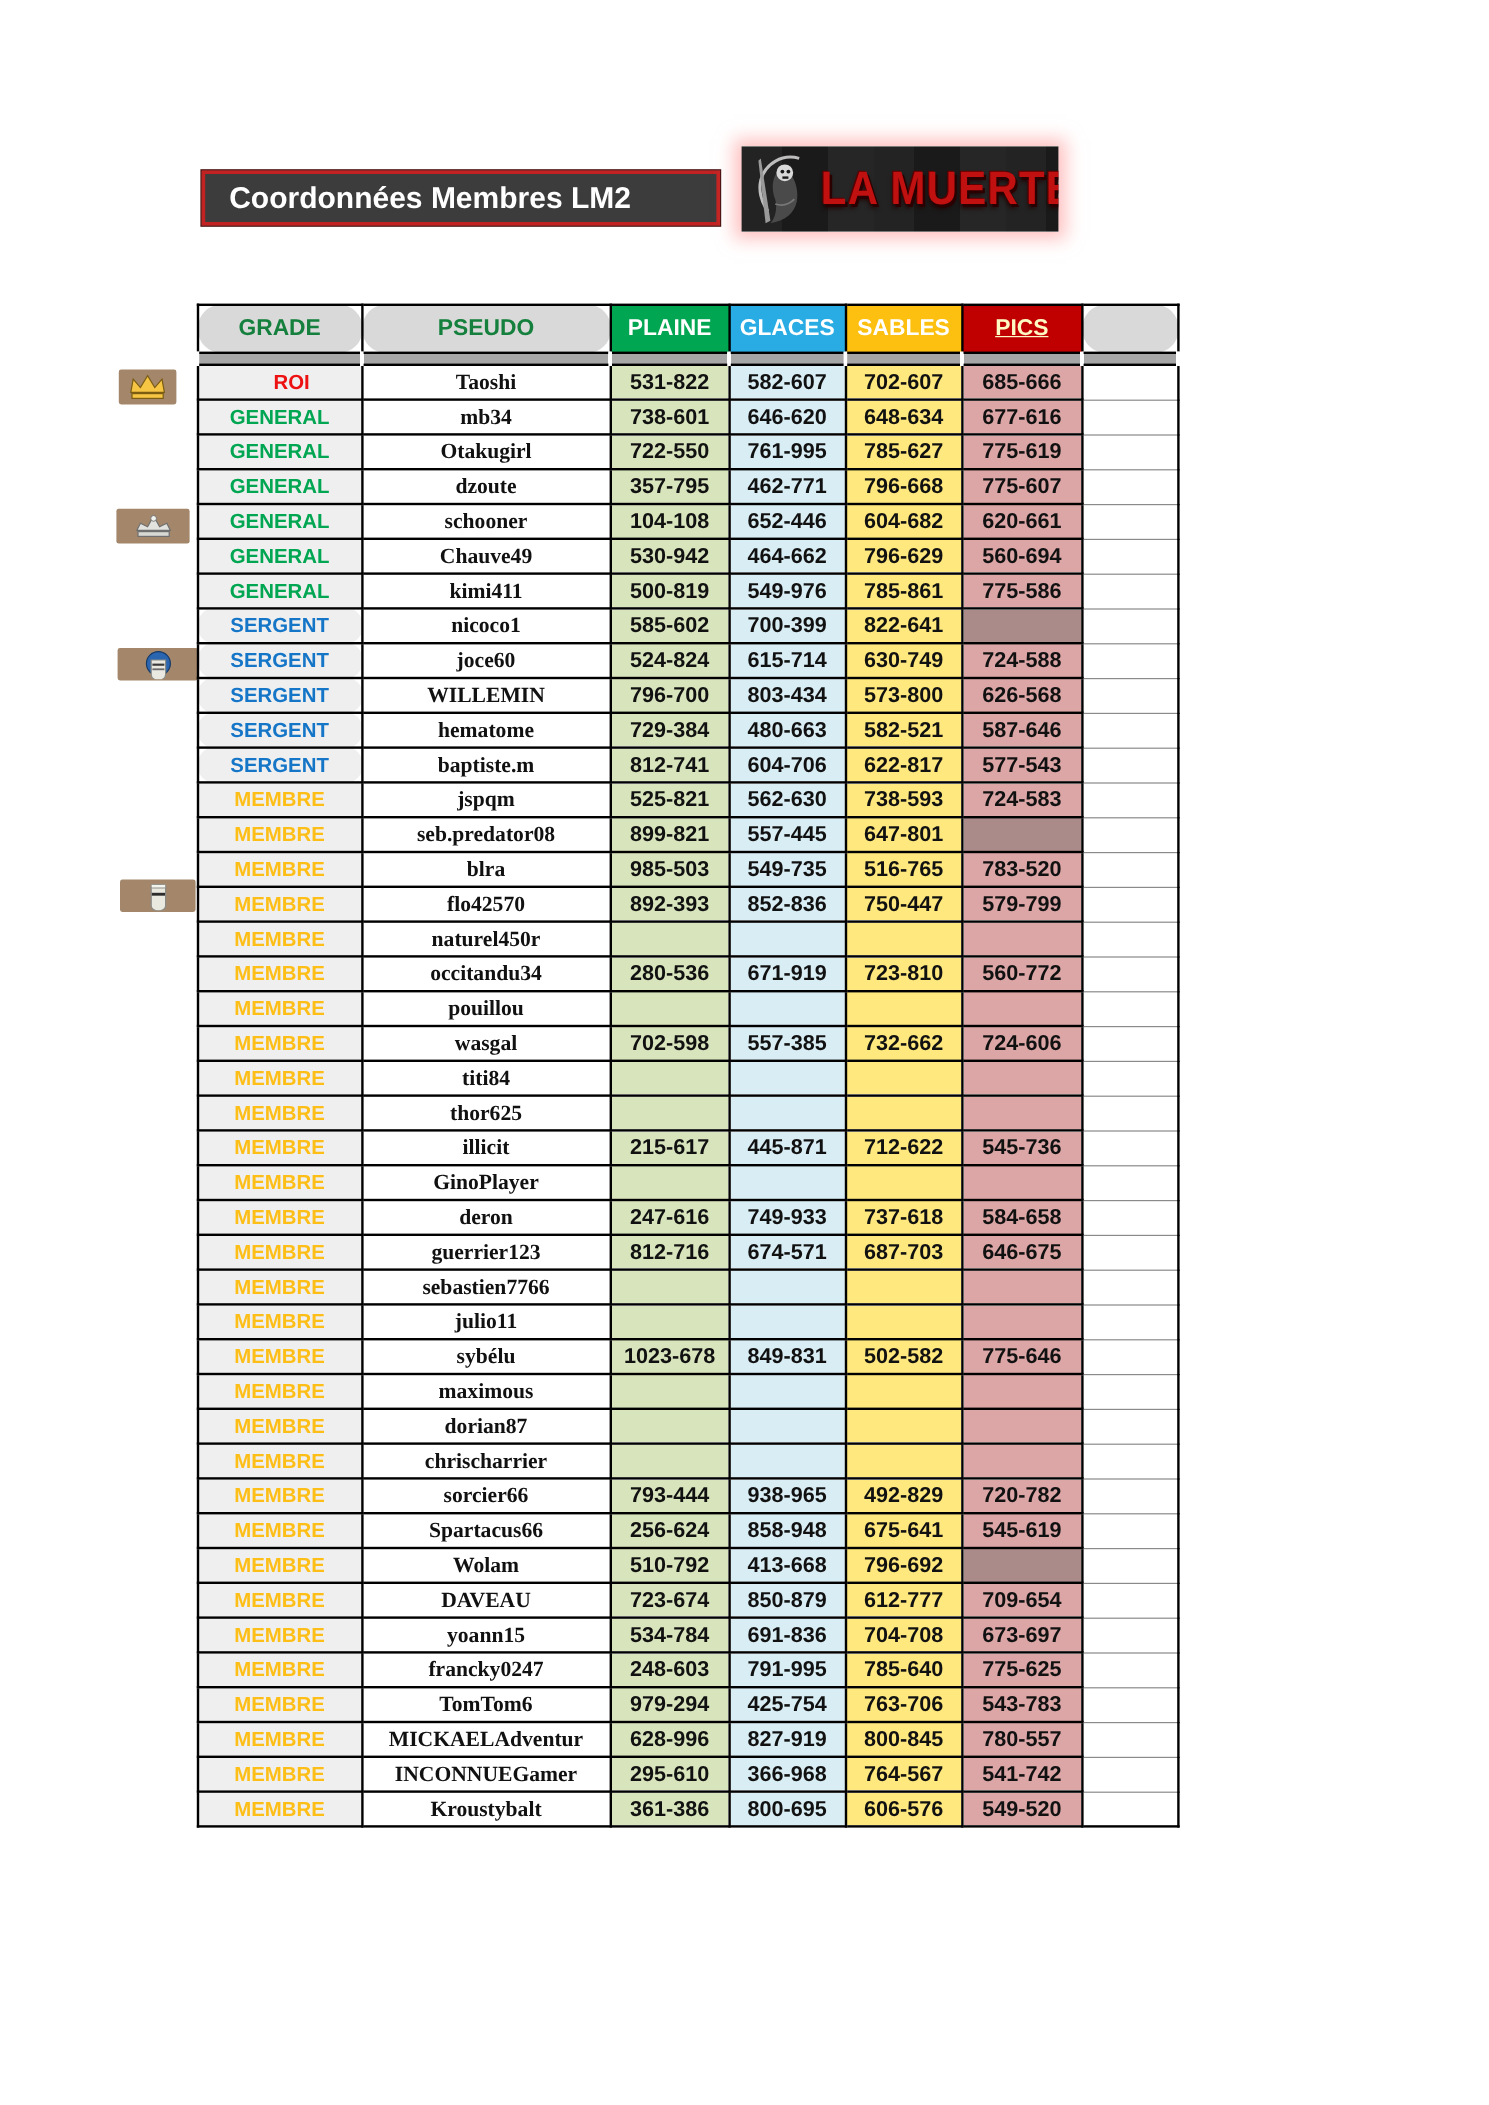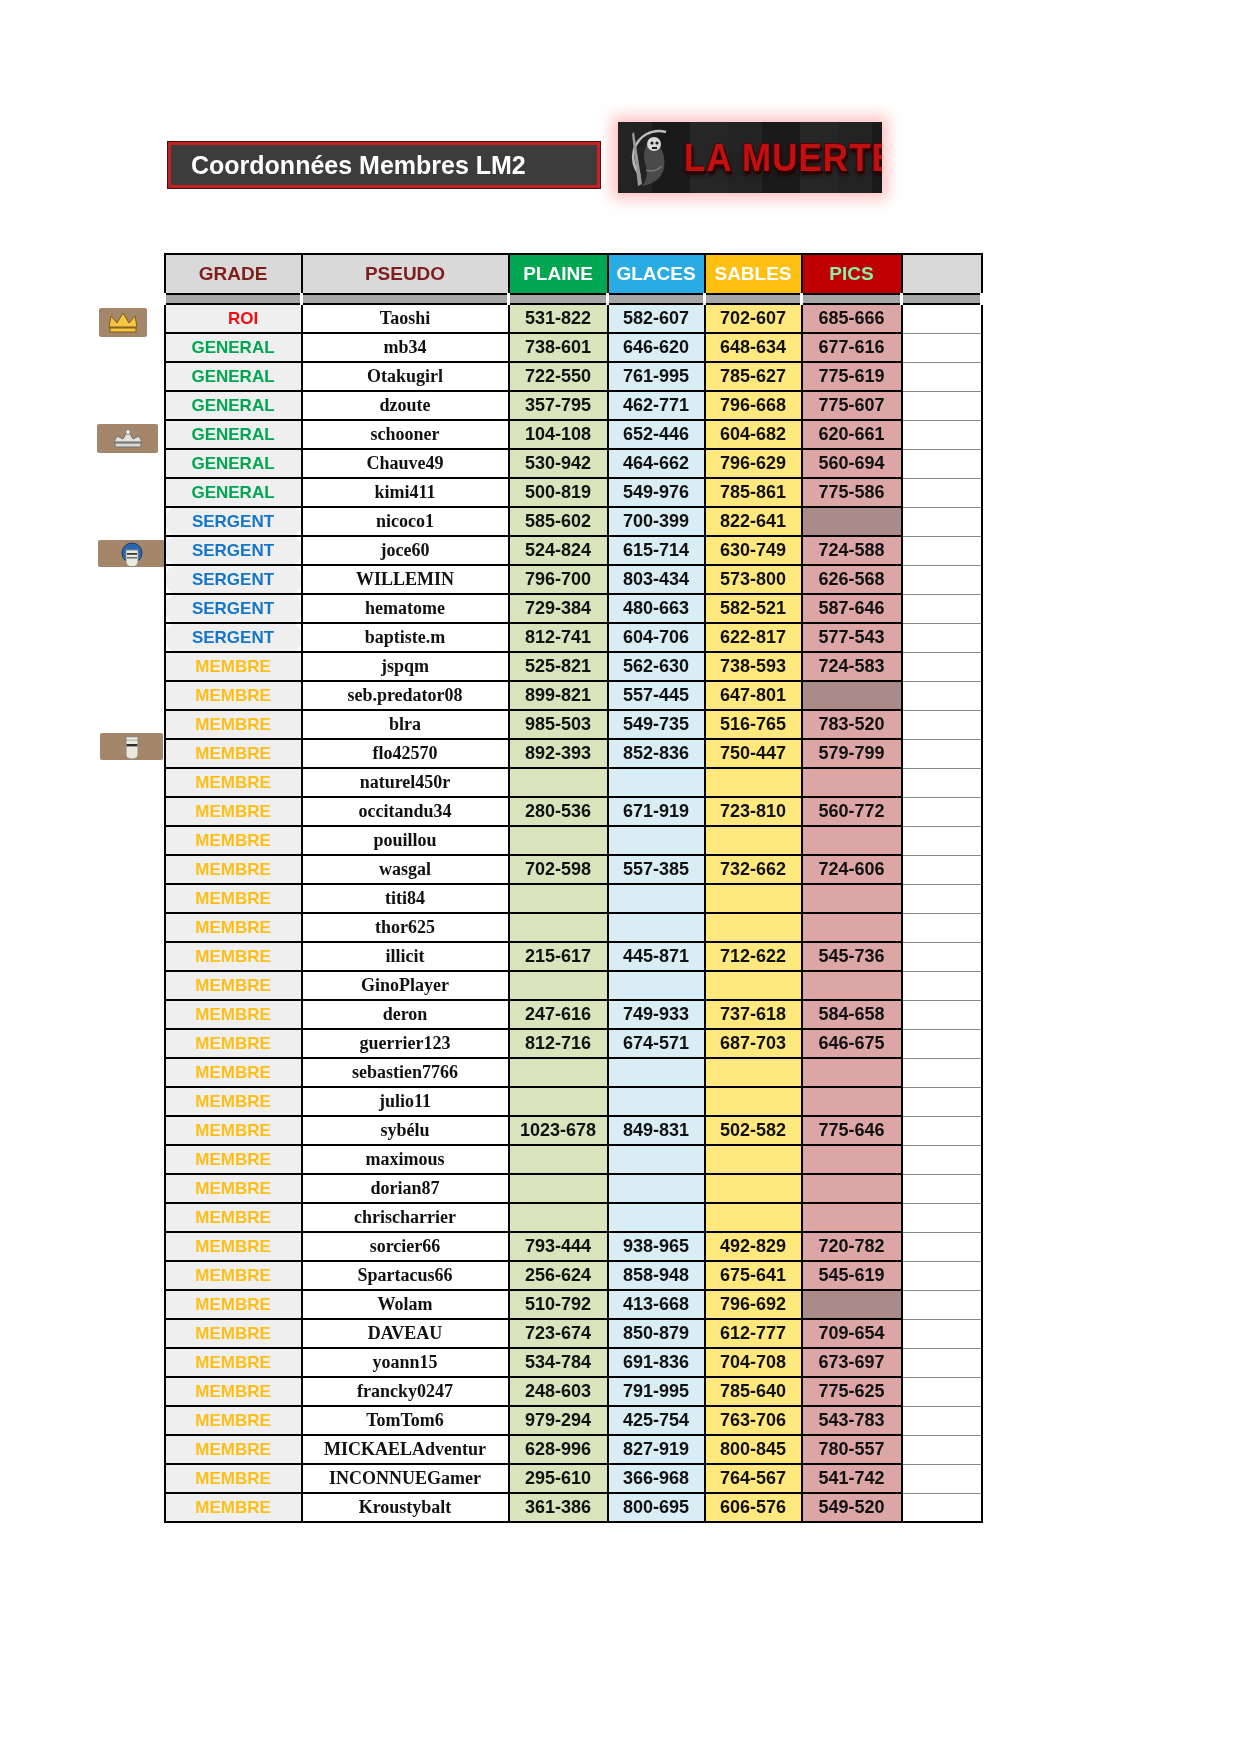--- a/index.html
+++ b/index.html
@@ -54,25 +54,25 @@
   table{
     position:absolute;left:163px;top:253px;width:817px;
     border-collapse:collapse;table-layout:fixed;
     border:2px solid #000;
   }
   th{
     height:40px;box-sizing:border-box;border:2px solid #000;
     font-size:19px;font-weight:bold;text-align:center;vertical-align:middle;
     font-family:"Liberation Sans",sans-serif;
   }
-  th.c0,th.c1,th.c6{background:var(--header-gray,#d9d9d9);color:#7f1d1d;}
+  th.c0,th.c1,th.c6{background:var(--header-gray,#d9d9d9);color:#15803d;border-radius:19px;}
   th.c2{background:var(--plaine-header,#00a651);color:#fff;}
   th.c3{background:var(--glaces-header,#29ace3);color:#fff;}
   th.c4{background:var(--sables-header,#fdc010);color:#fff;}
-  th.c5{background:var(--pics-header,#c00000);color:#86efac;}
+  th.c5{background:var(--pics-header,#c00000);color:#fef9c3;text-decoration:underline;}
 
   tr.sep td{
     height:8px;background:var(--separator-gray,#a6a6a6);
     border-top:2px solid #000;border-bottom:2px solid #000;
     border-left:3px solid #fff;border-right:3px solid #fff;
     padding:0;
   }
 
   td{
     height:27px;box-sizing:content-box;border:2px solid #000;

